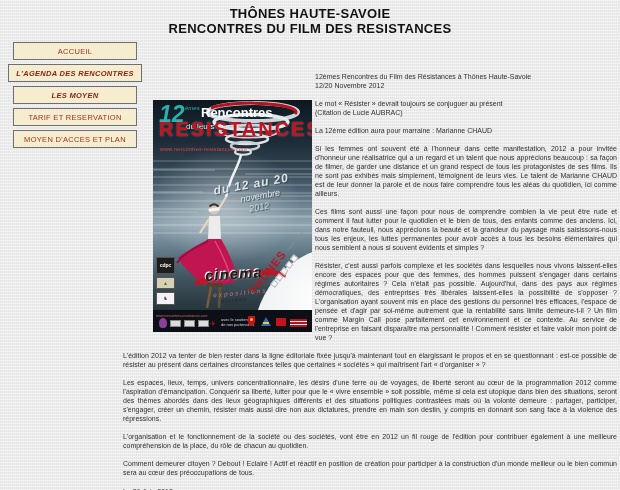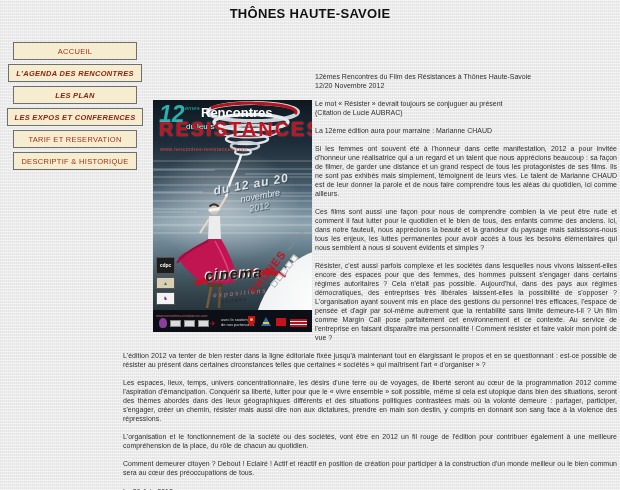--- a/index.html
+++ b/index.html
@@ -96,29 +96,29 @@
   .p-strip .s-mtn i{position:absolute;left:-3px;top:5px;width:6px;height:2px;background:#f4c531;}
   .p-strip .s-red{position:absolute;left:123px;top:8px;width:10px;height:8px;background:#c5121f;}
   .p-strip .s-stripe{position:absolute;left:137px;top:9px;width:17px;height:8px;
     background:repeating-linear-gradient(0deg,#b5121f 0 2px,#f0f0f0 2px 3px);}
 </style>
 </head>
 <body>
 
 <div class="site-title">
   <div>THÔNES HAUTE-SAVOIE</div>
+  <div>RENCONTRES DU FILM DES RESISTANCES</div>
 </div>
 
 <nav class="sidebar">
     <a class="nav-btn" href="#">ACCUEIL</a>
     <a class="nav-btn bold" href="#">L'AGENDA DES RENCONTRES</a>
-    <a class="nav-btn bold" href="#">LES PLAN</a>
-    <a class="nav-btn bold" href="#">LES EXPOS ET CONFERENCES</a>
+    <a class="nav-btn bold" href="#">LES MOYEN</a>
     <a class="nav-btn" href="#">TARIF ET RESERVATION</a>
-    <a class="nav-btn" href="#">DESCRIPTIF &amp; HISTORIQUE</a>
+    <a class="nav-btn" href="#">MOYEN D'ACCES ET PLAN</a>
   </nav>
 
 <div class="content">
 
   <div class="poster">
     <div class="p-glow"></div>
     <div class="p-streaks"></div>
     <div class="p-corner"></div>
 
     <svg class="p-art" width="159" height="232" viewBox="0 0 159 232">

